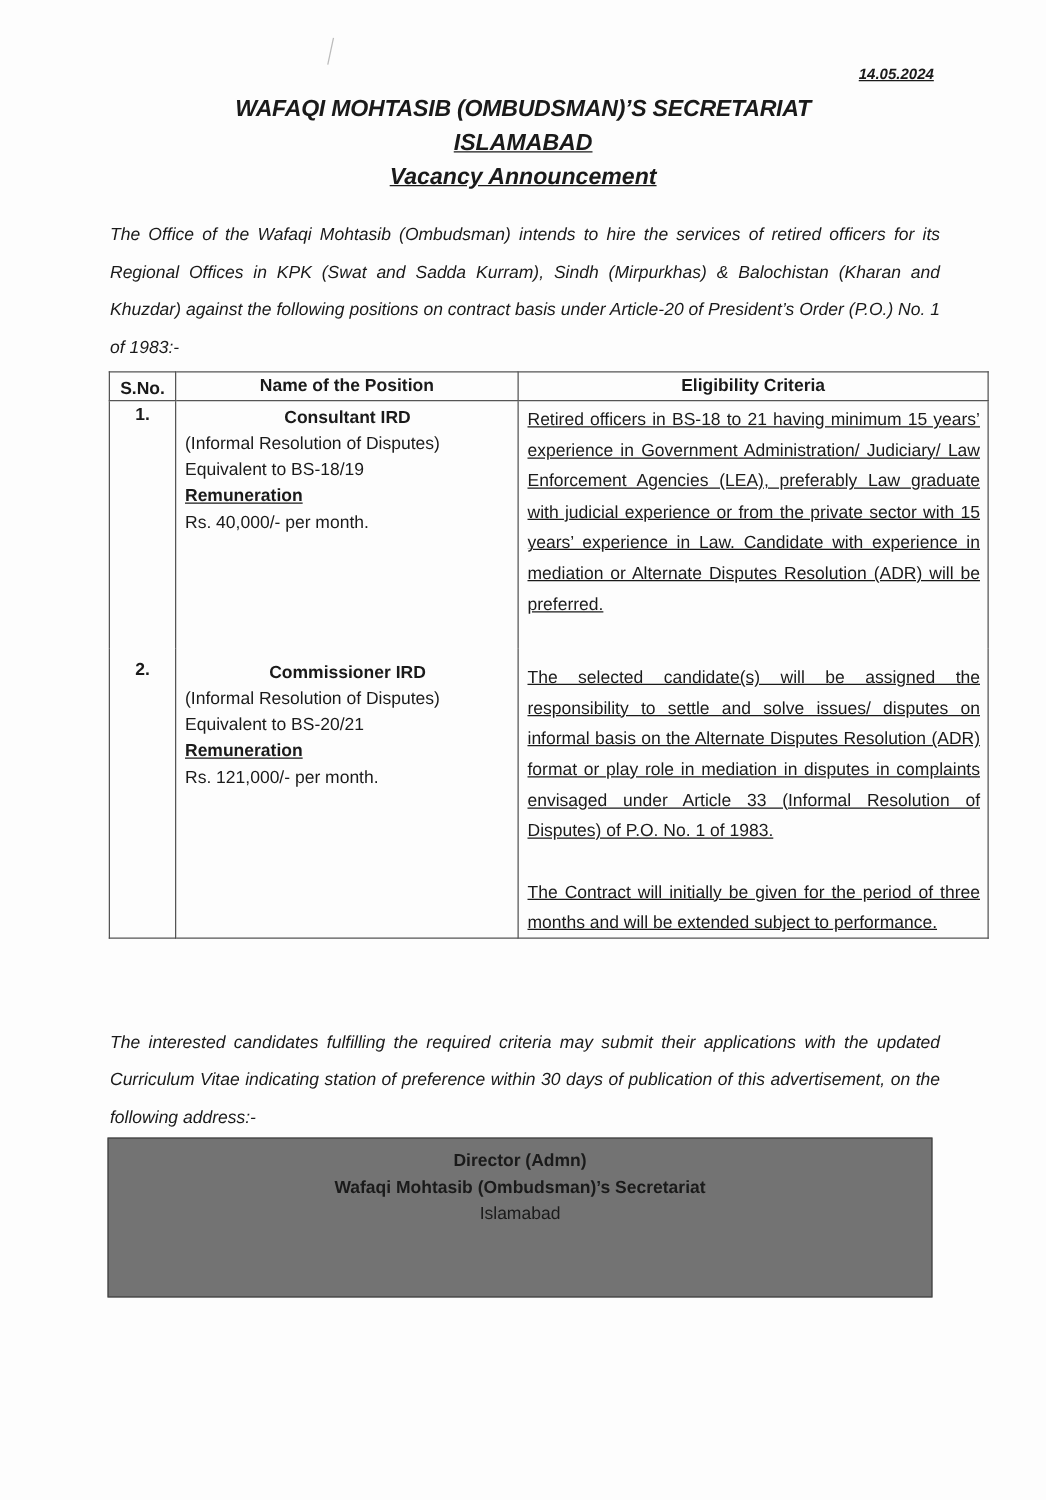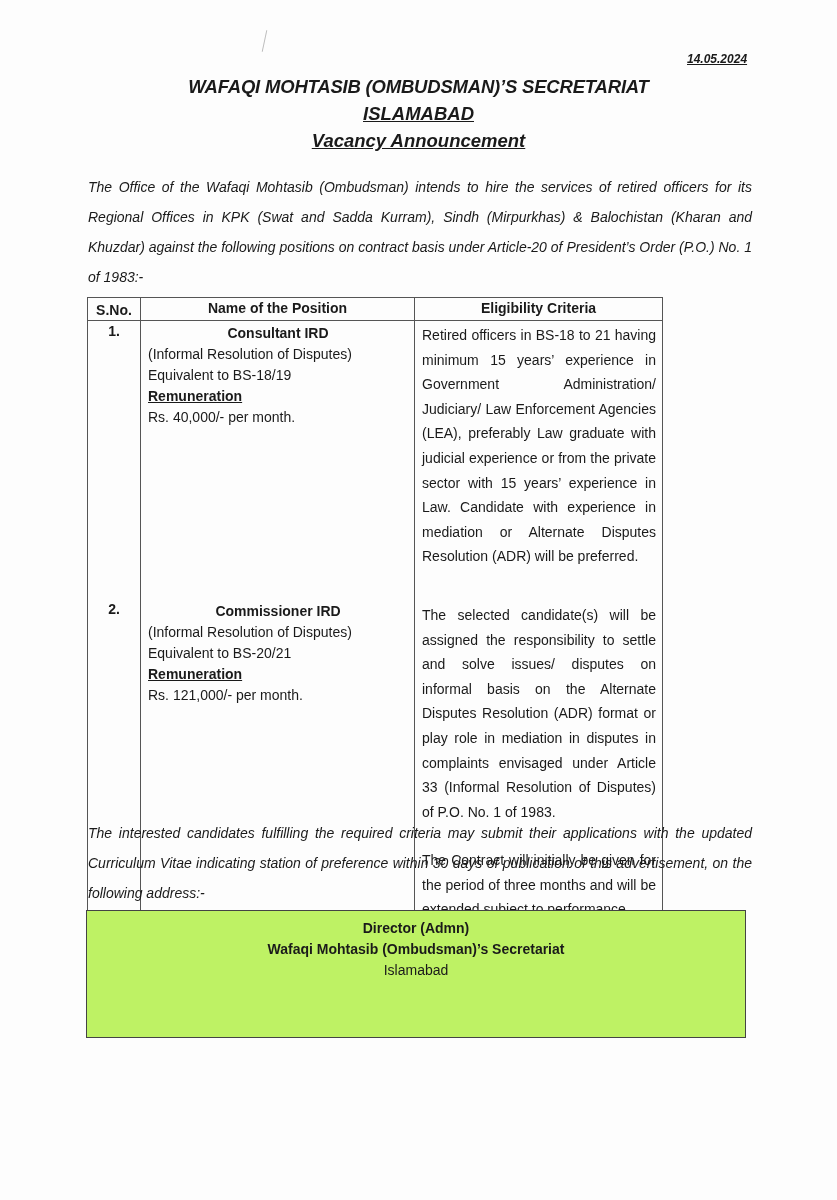--- a/index.html
+++ b/index.html
@@ -9,37 +9,37 @@
   }
   .abs { position:absolute;font-style:italic; }
   .date { left:687px; top:52px; font-size:12px; font-weight:bold; text-decoration:underline; }
   .h1 { left:0; width:837px; top:76px; text-align:center; font-size:18.5px; font-weight:bold; letter-spacing:-0.2px; }
   .h2 { left:0; width:837px; top:103px; text-align:center; font-size:18.5px; font-weight:bold; text-decoration:underline; }
   .h3 { left:0; width:837px; top:130px; text-align:center; font-size:18.5px; font-weight:bold; text-decoration:underline; }
   .para { left:88px; width:664px; font-size:14px; line-height:30px; text-align:justify; }
   .p1 { top:172px; }
   .p2 { top:818px; }
   table.vac {
-    position:absolute; left:87px; top:297px; width:576px; border-collapse:collapse;
+    position:absolute; left:87px; top:297px; width:704px; border-collapse:collapse;
     font-size:14px;
   }
   table.vac th, table.vac td { border:1px solid #555; vertical-align:top; padding:0; }
   table.vac th { font-weight:bold; height:20px; line-height:20px; text-align:center; }
   table.vac tbody td { border-top:none; border-bottom:none; }
   table.vac tbody tr:last-child td { border-bottom:1px solid #555; }
   .sno { width:52px; text-align:center; font-weight:bold; padding-top:2px !important; }
   .pos { width:260px; padding:2px 6px 0 7px !important; line-height:21px; }
-  .elig { padding:2px 6px 0 7px !important; line-height:24.6px; text-align:justify; }
+  .elig { padding:2px 6px 0 7px !important; line-height:24.6px; text-align:justify;text-decoration:underline; }
   .pos .title { font-weight:bold;text-align:center; }
   .pos .rem { font-weight:bold; text-decoration:underline; }
   .elig p { margin:0; }
   .gap { height:24px; }
   .addr {
     position:absolute; left:86px; top:910px; width:660px; height:128px; box-sizing:border-box;
-    border:1px solid #444; background:#bef264; text-align:center; font-size:14px; line-height:21px;
+    border:1px solid #444; background:#737373; text-align:center; font-size:14px; line-height:21px;
     padding-top:7px;
   }
   .addr .b { font-weight:bold; }
   .mark { position:absolute; background:#bbb; }
 </style>
 </head>
 <body>
 
 <div class="mark" style="left:264px;top:30px;width:1px;height:22px;transform:rotate(12deg);"></div>
 

